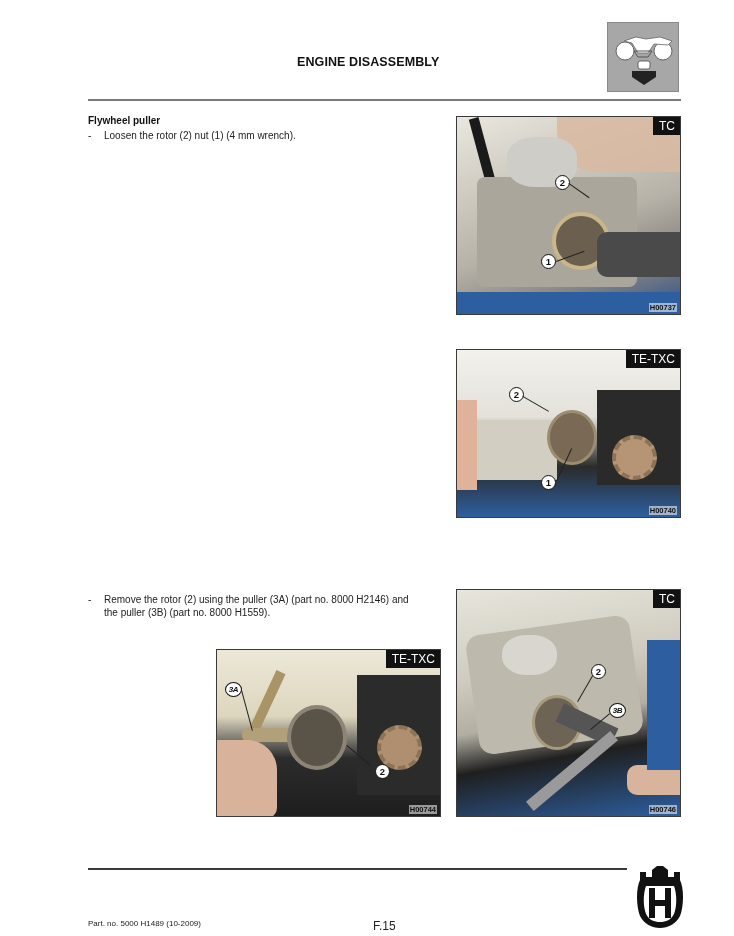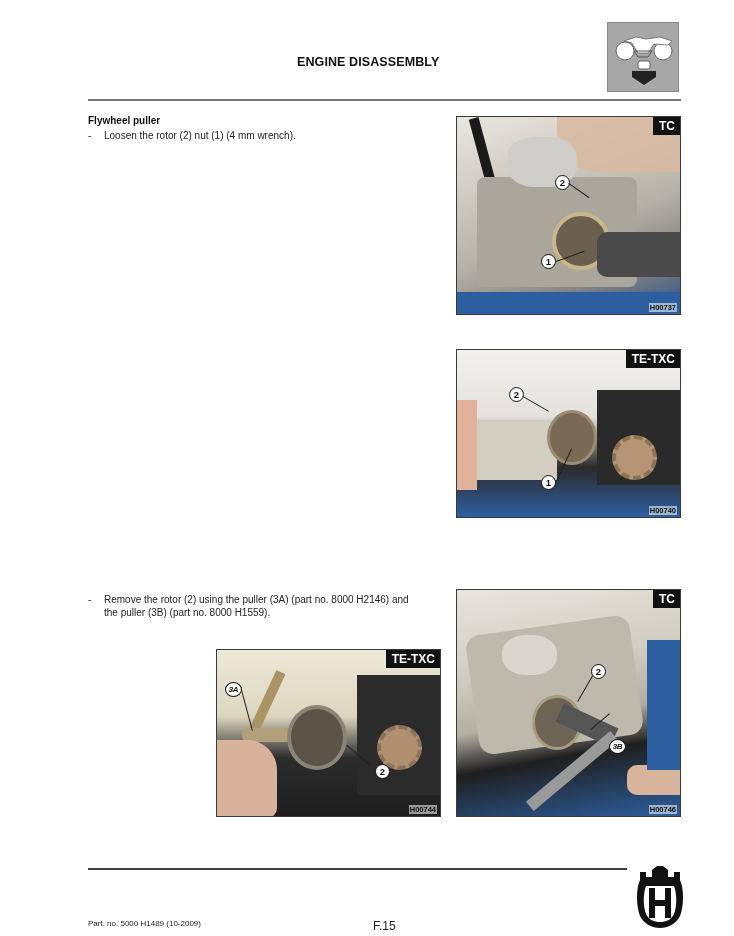--- a/index.html
+++ b/index.html
@@ -21,21 +21,21 @@
   }
   .step { position: absolute; left: 88px; font-size: 10px; line-height: 13px; color: #222; }
   .step .dash { position: absolute; left: 0; top: 0; }
   .step .txt { position: absolute; left: 16px; top: 0; width: 340px; }
 
   .photo {
     position: absolute; overflow: hidden; border: 1px solid #3a3a3a;
   }
   .model-badge {
     position: absolute; top: 0; right: 0; background: #111; color: #fff;
-    font-weight: bold; font-size: 12px; padding: 2px 5px 2px 6px; line-height: 14px;
+    font-weight: normal; font-size: 12px; padding: 2px 5px 2px 6px; line-height: 14px;
   }
   .photo-code {
     position: absolute; right: 3px; bottom: 2px; font-size: 7.5px; font-weight: bold;
     color: #111; background: rgba(255,255,255,0.55); padding: 0 1px;
   }
   .callout {
     position: absolute; width: 15px; height: 15px; border-radius: 50%;
     background: #fff; border: 1.3px solid #111; font-size: 9.5px; font-weight: bold;
     text-align: center; line-height: 13px; color: #111;
   }
@@ -109,21 +109,21 @@
 <div class="photo" style="left:456px; top:589px; width:225px; height:228px; background: linear-gradient(170deg,#e7e5dc 0%,#cfcbbf 35%,#b2aea2 55%,#1f1f1f 70%,#2d5fa0 100%);">
   <div style="position:absolute;left:15px;top:35px;width:165px;height:120px;background:#bdb9ad;border-radius:14px;transform:rotate(-8deg);"></div>
   <div style="position:absolute;left:45px;top:45px;width:55px;height:40px;background:#d8d6cf;border-radius:45%;"></div>
   <div style="position:absolute;left:75px;top:105px;width:50px;height:55px;border-radius:50%;background:#6e6455;border:3px solid #a89a7c;"></div>
   <div style="position:absolute;left:100px;top:125px;width:60px;height:20px;background:#555;transform:rotate(25deg);"></div>
   <div style="position:absolute;left:60px;top:175px;width:110px;height:12px;background:#9a9a9a;transform:rotate(-40deg);"></div>
   <div style="position:absolute;left:170px;top:175px;width:55px;height:30px;background:#d8b49c;border-radius:10px 0 0 10px;"></div>
   <div style="position:absolute;left:190px;top:50px;width:35px;height:130px;background:#2d5fa0;"></div>
   <div class="callout" style="left:134px;top:74px;">2</div>
   <div class="leader" style="left:136px;top:86px;width:30px;transform:rotate(120deg);"></div>
-  <div class="callout wide" style="left:152px;top:113px;margin-top:36px;">3B</div>
+  <div class="callout wide" style="left:152px;top:113px;">3B</div>
   <div class="leader" style="left:153px;top:124px;width:25px;transform:rotate(140deg);"></div>
   <div class="model-badge">TC</div>
   <div class="photo-code">H00746</div>
 </div>
 
 <div class="photo" style="left:216px; top:649px; width:225px; height:168px; background: linear-gradient(180deg,#ece8d8 0%,#ddd6bf 40%,#2c2c2c 65%,#1e1e1e 100%);">
   <div style="position:absolute;left:40px;top:18px;width:10px;height:90px;background:#a99466;transform:rotate(25deg);"></div>
   <div style="position:absolute;left:25px;top:78px;width:80px;height:14px;background:#b2a07a;border-radius:6px;"></div>
   <div style="position:absolute;left:70px;top:55px;width:60px;height:65px;border-radius:50%;background:#5a5348;border:4px solid #8c8476;"></div>
   <div style="position:absolute;left:140px;top:25px;width:85px;height:120px;background:#2b2b2b;"></div>

